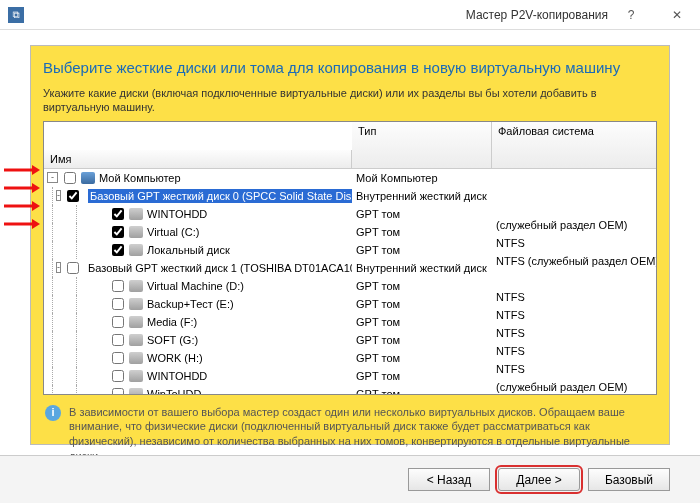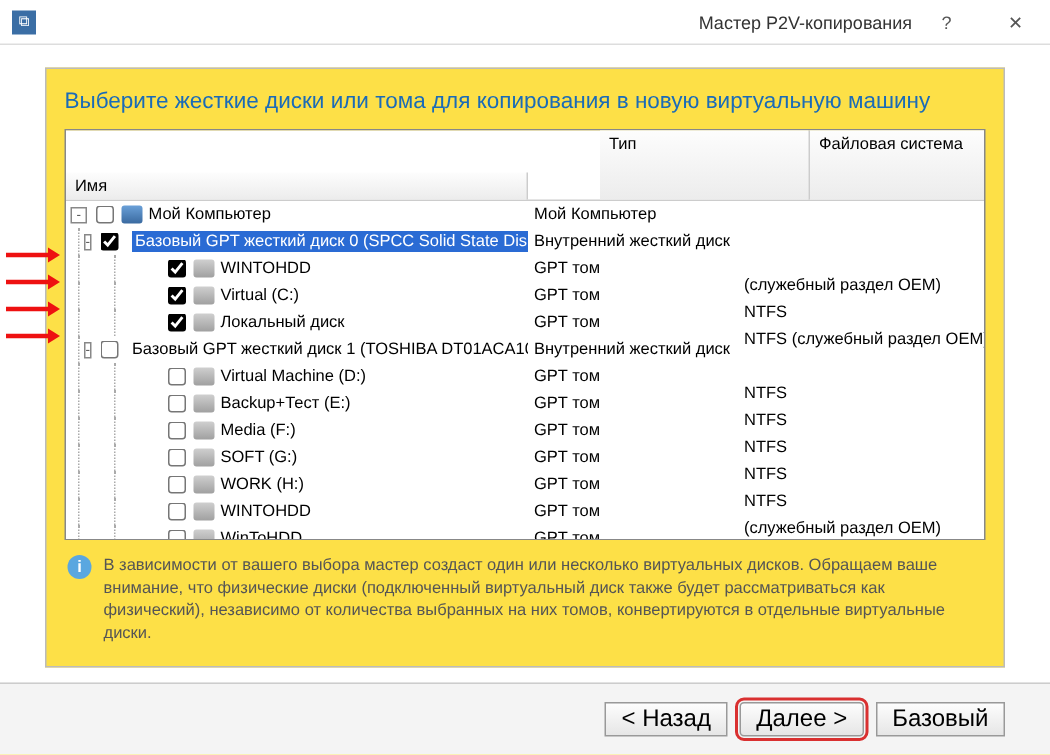--- a/index.html
+++ b/index.html
@@ -83,21 +83,21 @@
     height: 18px;
     align-items: center;
     font-size: 11px;
     color: #000;
     white-space: nowrap;
   }
   .row .c1 { width: 308px; display: flex; align-items: center; overflow: hidden; }
   .row .c2 { width: 140px; padding-left: 4px; overflow: hidden; }
   .row .c3 { flex: 1; padding-left: 4px; overflow: hidden; margin-top: 22px; }
   .grid-header .col.c1 { width: 308px; margin-top: 28px; }
-  .grid-header .col.c2 { width: 140px; margin-left: 48px; }
+  .grid-header .col.c2 { width: 140px; }
   .grid-header .col.c3 { flex: 1; border-right: none; }
   .expander {
     width: 11px; height: 11px;
     border: 1px solid #888;
     display: inline-flex;
     align-items: center;
     justify-content: center;
     font-size: 9px;
     line-height: 1;
     background: #fff;
@@ -160,21 +160,21 @@
     align-items: center;
     gap: 8px;
     padding-right: 30px;
     background: #f4f4f4;
   }
   .btn {
     min-width: 82px;
     height: 23px;
     border: 1px solid #999;
     background: linear-gradient(#fdfdfd,#e6e6e6);
-    font-size: 16px;
+    font-size: 12px;
     padding: 0 10px;
     color: #000;
   }
   .btn.highlight {
     outline: 2px solid #d93030;
     outline-offset: 1px;
     border-radius: 3px;
   }
   .arrow {
     position: absolute;
@@ -189,20 +189,21 @@
 
 <div class="titlebar">
   <span class="app-icon">⧉</span>
   <span class="title">Мастер P2V-копирования</span>
   <span class="win-btn">?</span>
   <span class="win-btn">✕</span>
 </div>
 
 <div class="content">
   <div class="heading">Выберите жесткие диски или тома для копирования в новую виртуальную машину</div>
+  <div class="subheading">Укажите какие диски (включая подключенные виртуальные диски) или их разделы вы бы хотели добавить в виртуальную машину.</div>
 
   <div class="grid">
     <div class="grid-header">
       <div class="col c1">Имя</div>
       <div class="col c2">Тип</div>
       <div class="col c3">Файловая система</div>
     </div>
     <div class="grid-body" id="grid-body">
         <div class="row">
           <div class="c1">

